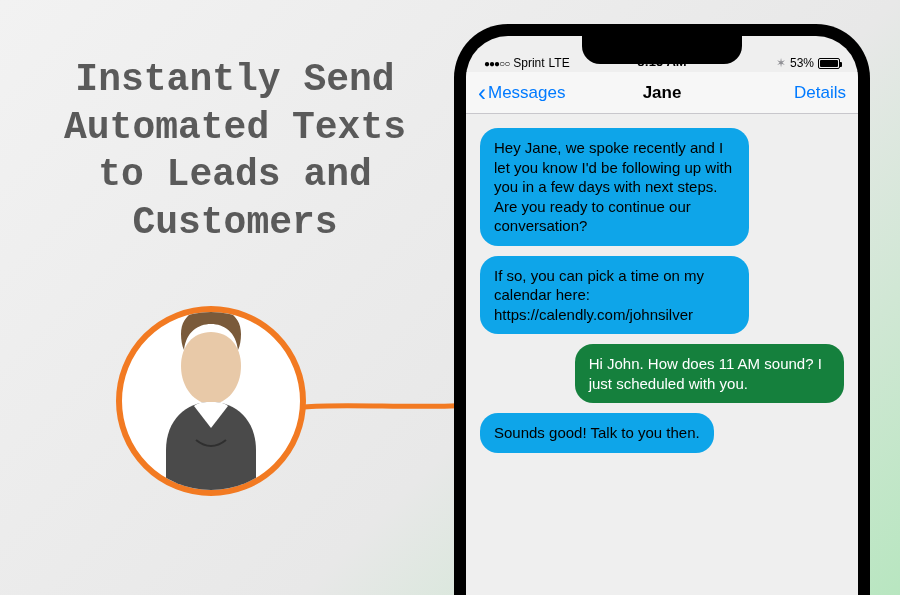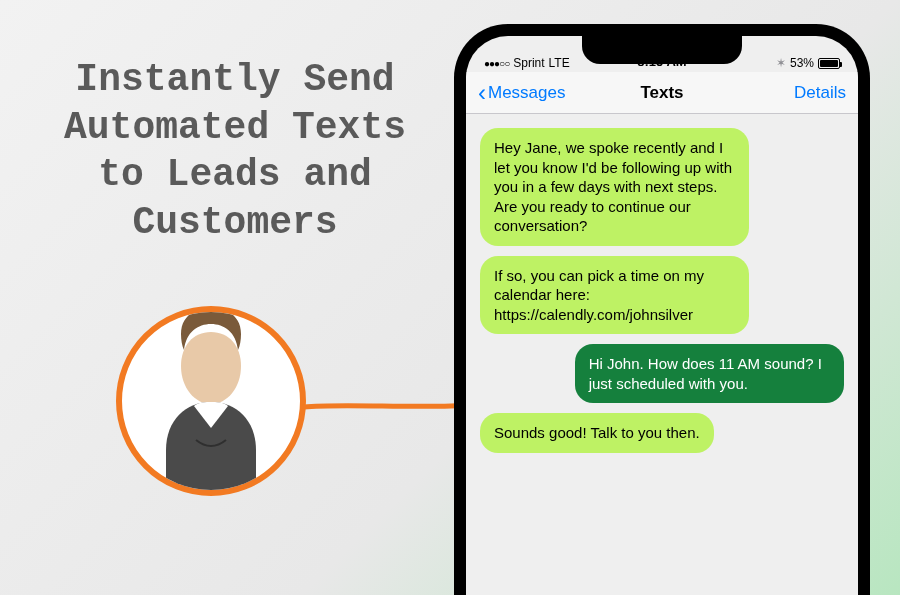--- a/index.html
+++ b/index.html
@@ -135,21 +135,21 @@
   }
   .bubble {
     max-width: 74%;
     padding: 10px 14px;
     border-radius: 18px;
     font-size: 15px;
     line-height: 1.3;
     color: #000;
     word-wrap: break-word;
   }
-  .incoming { background: #bef264; align-self: flex-start; }
+  .incoming { background: #0ea5e9; align-self: flex-start; }
   .outgoing { background: #15803d; color: #fff; align-self: flex-end; }
 </style>
 </head>
 <body>
 
 <div class="headline">Instantly Send Automated Texts to Leads and Customers</div>
 
 <div class="avatar-wrap">
   <svg viewBox="0 0 150 180">
     <path d="M75 22 c-18 0 -30 14 -30 34 c0 22 14 38 30 38 c16 0 30 -16 30 -38 c0 -20 -12 -34 -30 -34 z" fill="#e8c9a8"></path>
@@ -186,21 +186,21 @@
             </span>
         </span>
       </div>
     </div>
 
     <div class="nav-bar">
       <div class="nav-back">
         <span class="chev">‹</span>
         <span>Messages</span>
       </div>
-      <div class="nav-title">Texts</div>
+      <div class="nav-title">Jane</div>
       <div class="nav-details">Details</div>
     </div>
 
     <div class="messages">
       <div class="bubble incoming">Hey Jane, we spoke recently and I let you know I'd be following up with you in a few days with next steps. Are you ready to continue our conversation?</div>
       <div class="bubble incoming">If so, you can pick a time on my calendar here: https://calendly.com/johnsilver</div>
       <div class="bubble outgoing">Hi John. How does 11 AM sound? I just scheduled with you.</div>
       <div class="bubble incoming">Sounds good! Talk to you then.</div>
     </div>
 

